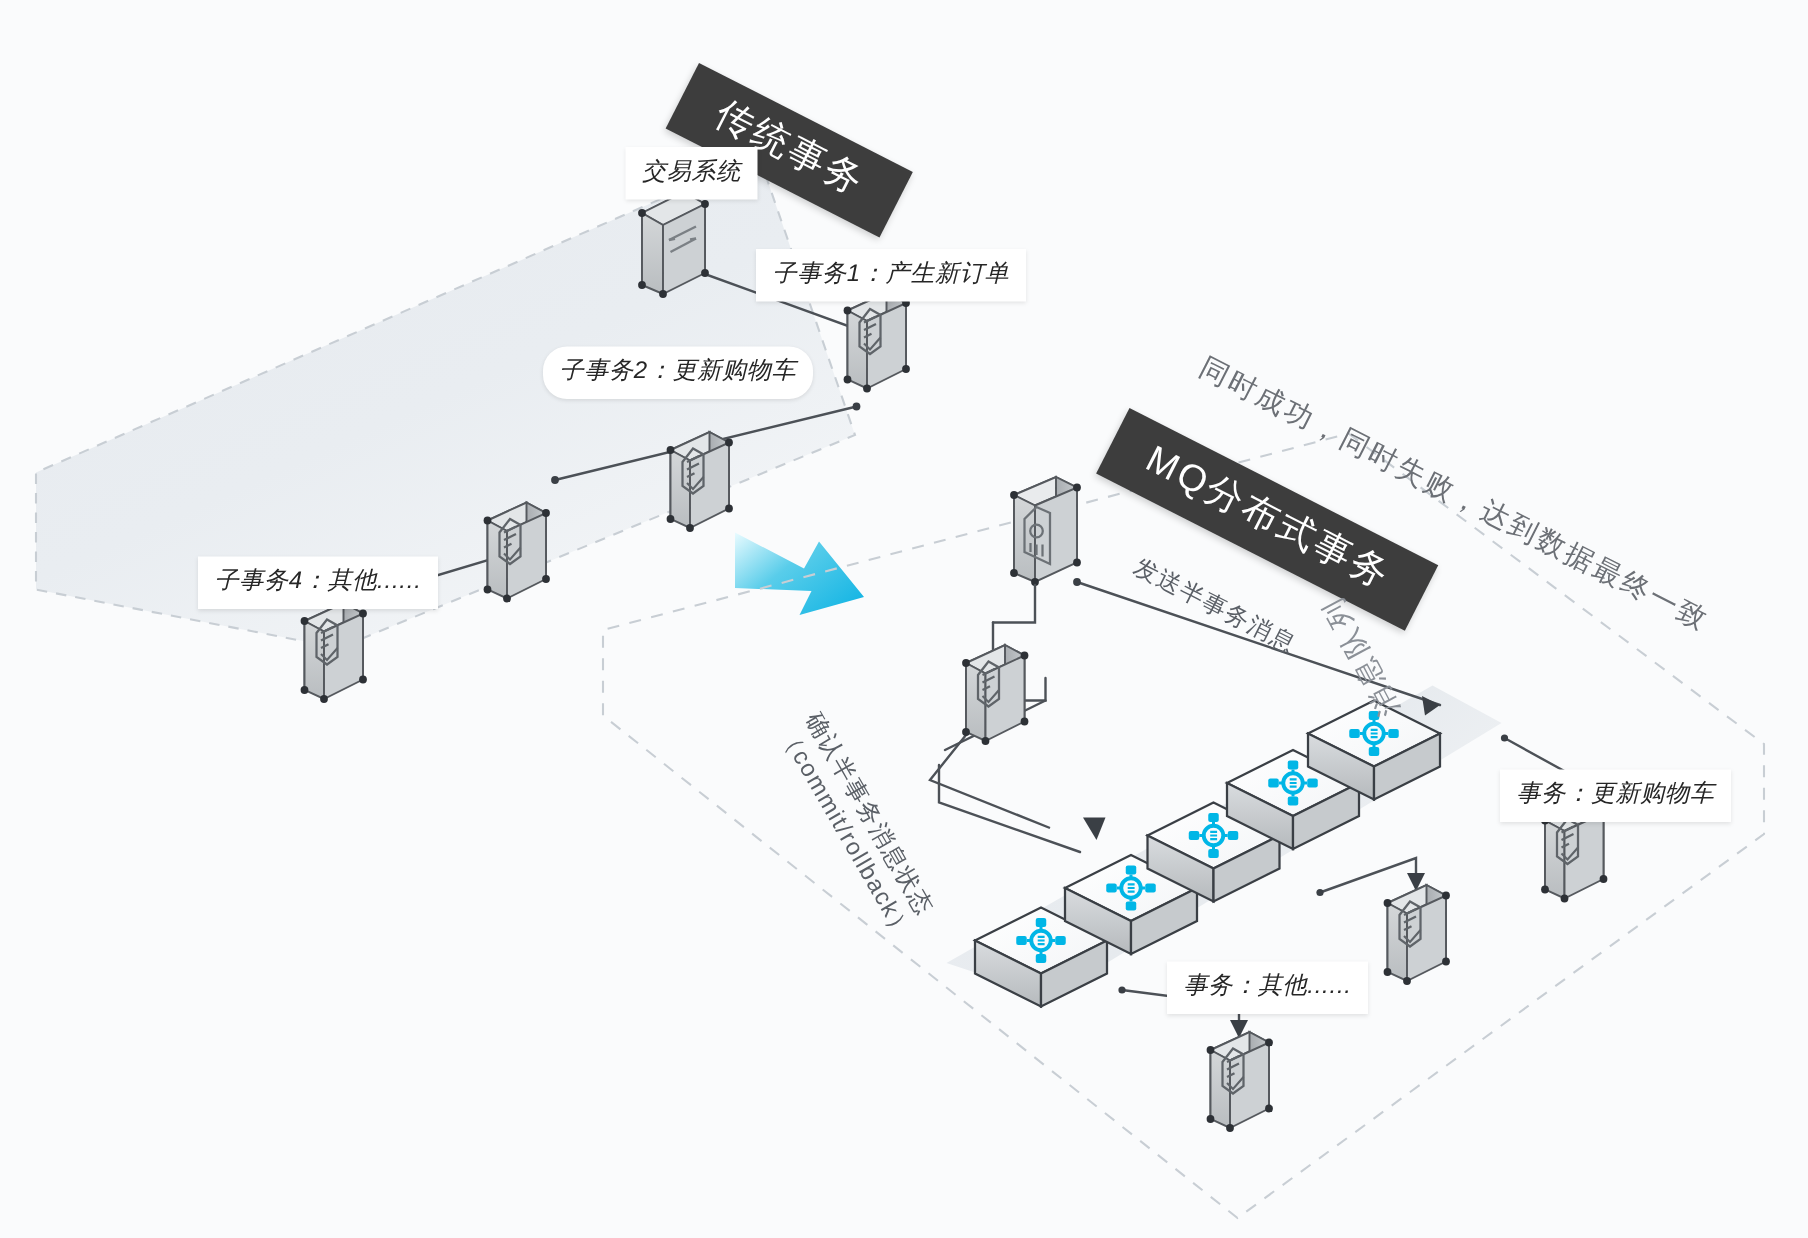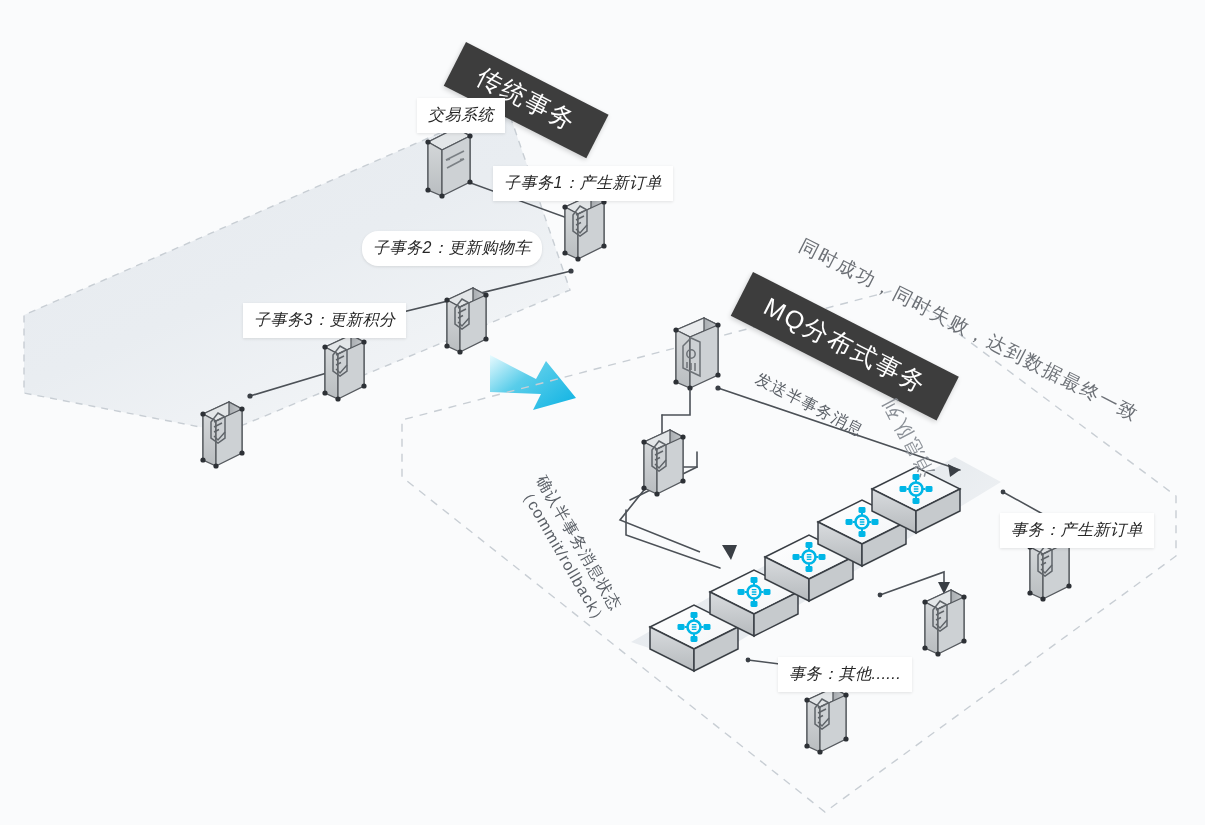--- a/index.html
+++ b/index.html
@@ -473,34 +473,34 @@
   <div class="ribbon" style="left:466px;top:42px;transform:rotate(27deg);transform-origin:left top;">
     <span>传统事务</span>
   </div>
   <div class="ribbon" style="left:753px;top:272px;transform:rotate(27deg);transform-origin:left top;">
     <span>MQ分布式事务</span>
   </div>
 
   <div class="chip" style="left:417px;top:98px;">
     <span>交易系统</span>
   </div>
-  <div class="chip" style="left:493px;top:166px;">
+  <div class="chip" style="left:504px;top:166px;">
     <span>子事务1：产生新订单</span>
   </div>
   <div class="chip" style="left:362px;top:231px;border-radius:16px;">
     <span>子事务2：更新购物车</span>
   </div>
-  <div class="chip" style="left:243px;top:303px;">
-    <span>子事务3：更新积分</span>
+  <div class="chip" style="left:132px;top:371px;">
+    <span>子事务4：其他......</span>
   </div>
 
   <div class="chip" style="left:1000px;top:513px;">
-    <span>事务：产生新订单</span>
-  </div>
-  <div class="chip" style="left:778px;top:641px;margin-top:16px;">
+    <span>事务：更新购物车</span>
+  </div>
+  <div class="chip" style="left:778px;top:641px;">
     <span>事务：其他......</span>
   </div>
 
   <div class="anno big" style="left:806px;top:234px;transform:rotate(27deg);transform-origin:left top;">
     <span>同时成功，同时失败，达到数据最终一致</span>
   </div>
 
   <div class="anno" style="left:761px;top:369px;transform:rotate(27deg);transform-origin:left top;">
     <span>发送半事务消息</span>
   </div>

